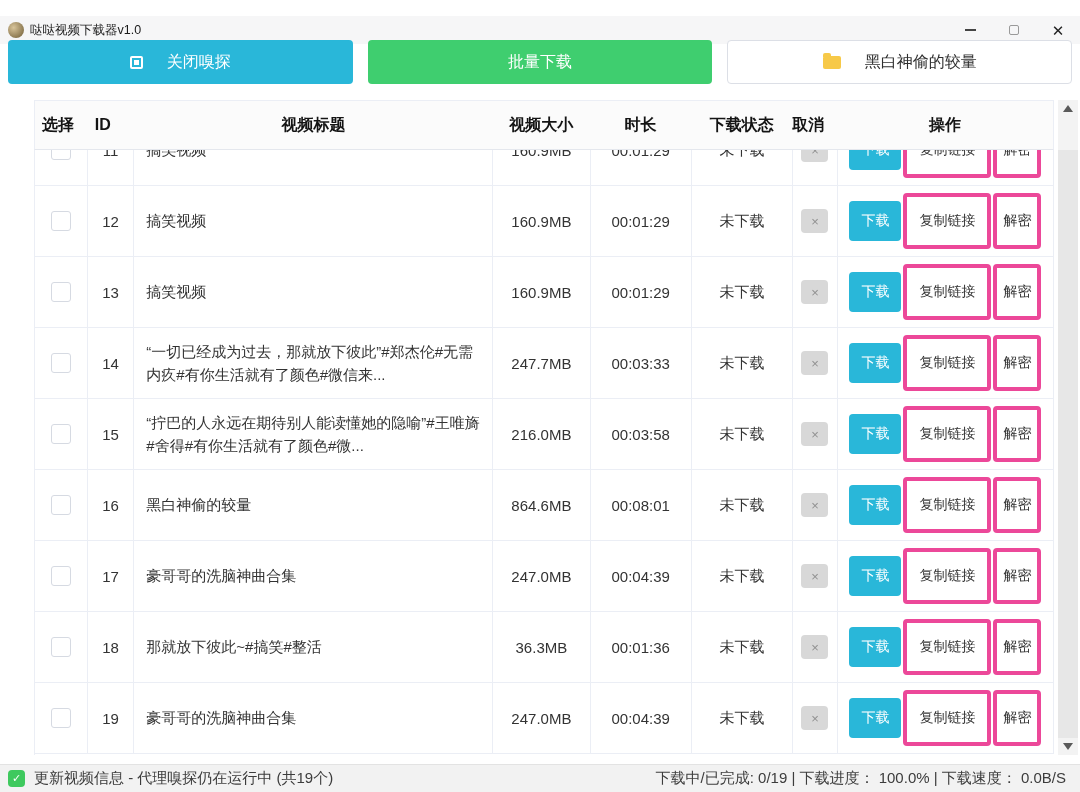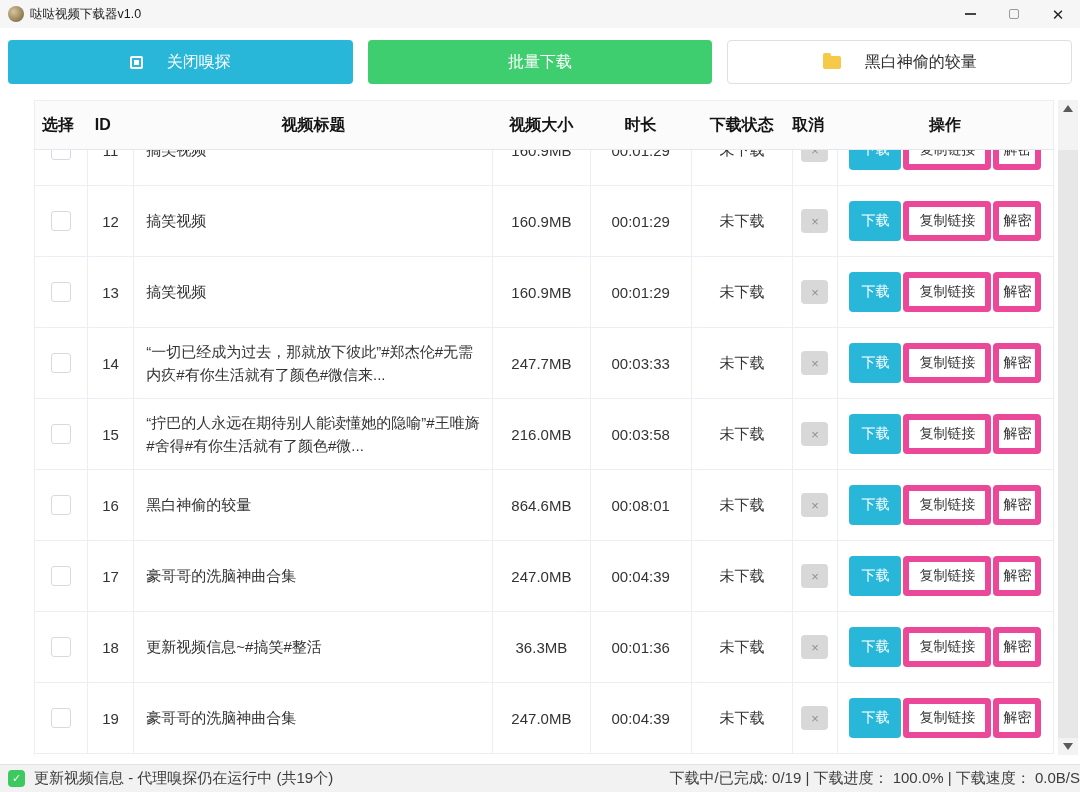--- a/index.html
+++ b/index.html
@@ -5,21 +5,21 @@
   * { margin:0; padding:0; box-sizing:border-box; }
   html,body { width:1080px; height:792px; overflow:hidden; }
   body {
     font-family:"Liberation Sans","DejaVu Sans",sans-serif;
     background:#fff; color:#333; position:relative;
   }
   .app { position:absolute; inset:0; width:1080px; height:792px; background:#fff; }
 
   
   .titlebar {
-    position:absolute; top:0; left:0; right:0; height:28px;
+    position:absolute; top:16px; left:0; right:0; height:28px;
     background:#f6f6f7; display:flex; align-items:center;
   }
   .app-icon {
     width:16px; height:16px; border-radius:50%;
     background:radial-gradient(circle at 35% 35%, #d8c49a, #8d7a52 70%, #6e5c3b);
     margin:0 6px 0 8px; flex:0 0 auto;
   }
   .titlebar-title { font-size:12.5px; color:#1a1a1a; }
   .win-controls { margin-left:auto; display:flex; height:100%; }
   .win-btn {
@@ -106,21 +106,21 @@
   }
   .btn-cancel {
     width:27px; height:24px; background:#d8d8d8; border:none; border-radius:4px;
     color:#909090; font-size:13px; line-height:1; cursor:pointer; font-family:inherit;
   }
   .btn-dl {
     width:52px; height:40px; background:var(--accent,#29B7D9); color:#fff;
     border:none; border-radius:4px; font-size:14px; cursor:pointer; font-family:inherit;
   }
   .btn-plain {
-    height:40px; background:#fff; color:#333; border:6px solid #ec4899;
+    height:56px; background:#fff; color:#333; border:4px solid #ec4899;
     border-radius:4px; font-size:14px; cursor:pointer; font-family:inherit;
   }
   .btn-copy { width:88px; }
   .btn-dec  { width:48px; }
 
   
   .scrollbar {
     position:absolute; top:100px; right:2px; width:20px; height:655px;
     background:#f3f3f3;
   }
@@ -148,21 +148,21 @@
     position:absolute; left:0; right:0; bottom:0; height:28px;
     background:#f2f2f2; border-top:1px solid #e3e3e3;
     display:flex; align-items:center; font-size:15px; color:#3c3c3c;
   }
   .check-icon {
     width:17px; height:17px; border-radius:4px; background:var(--check,#3EC95E);
     color:#fff; font-size:11px; font-weight:bold;
     display:inline-flex; align-items:center; justify-content:center;
     margin:0 9px 0 8px; flex:0 0 auto;
   }
-  .status-right { margin-left:auto; color:#3c3c3c; }
+  .status-right { margin-left:auto; padding-right:14px; color:#3c3c3c; }
 </style>
 </head>
 <body>
 
 <div class="app">
 
   <div class="titlebar">
     <span class="app-icon"></span>
     <span class="titlebar-title">哒哒视频下载器v1.0</span>
     <div class="win-controls">
@@ -336,21 +336,21 @@
         <button class="btn-plain btn-copy">复制链接</button>
         <button class="btn-plain btn-dec">解密</button>
       </div>
     </div>
 
     <div class="tr">
       <div class="td c-sel">
         <span class="cb"></span>
       </div>
       <div class="td c-id">18</div>
-      <div class="td c-title">更新视频信息~#搞笑#整活</div>
+      <div class="td c-title">那就放下彼此~#搞笑#整活</div>
       <div class="td c-size">36.3MB</div>
       <div class="td c-dur">00:01:36</div>
       <div class="td c-status">未下载</div>
       <div class="td c-cancel">
         <button class="btn-cancel">×</button>
       </div>
       <div class="td c-ops">
         <button class="btn-dl">下载</button>
         <button class="btn-plain btn-copy">复制链接</button>
         <button class="btn-plain btn-dec">解密</button>

